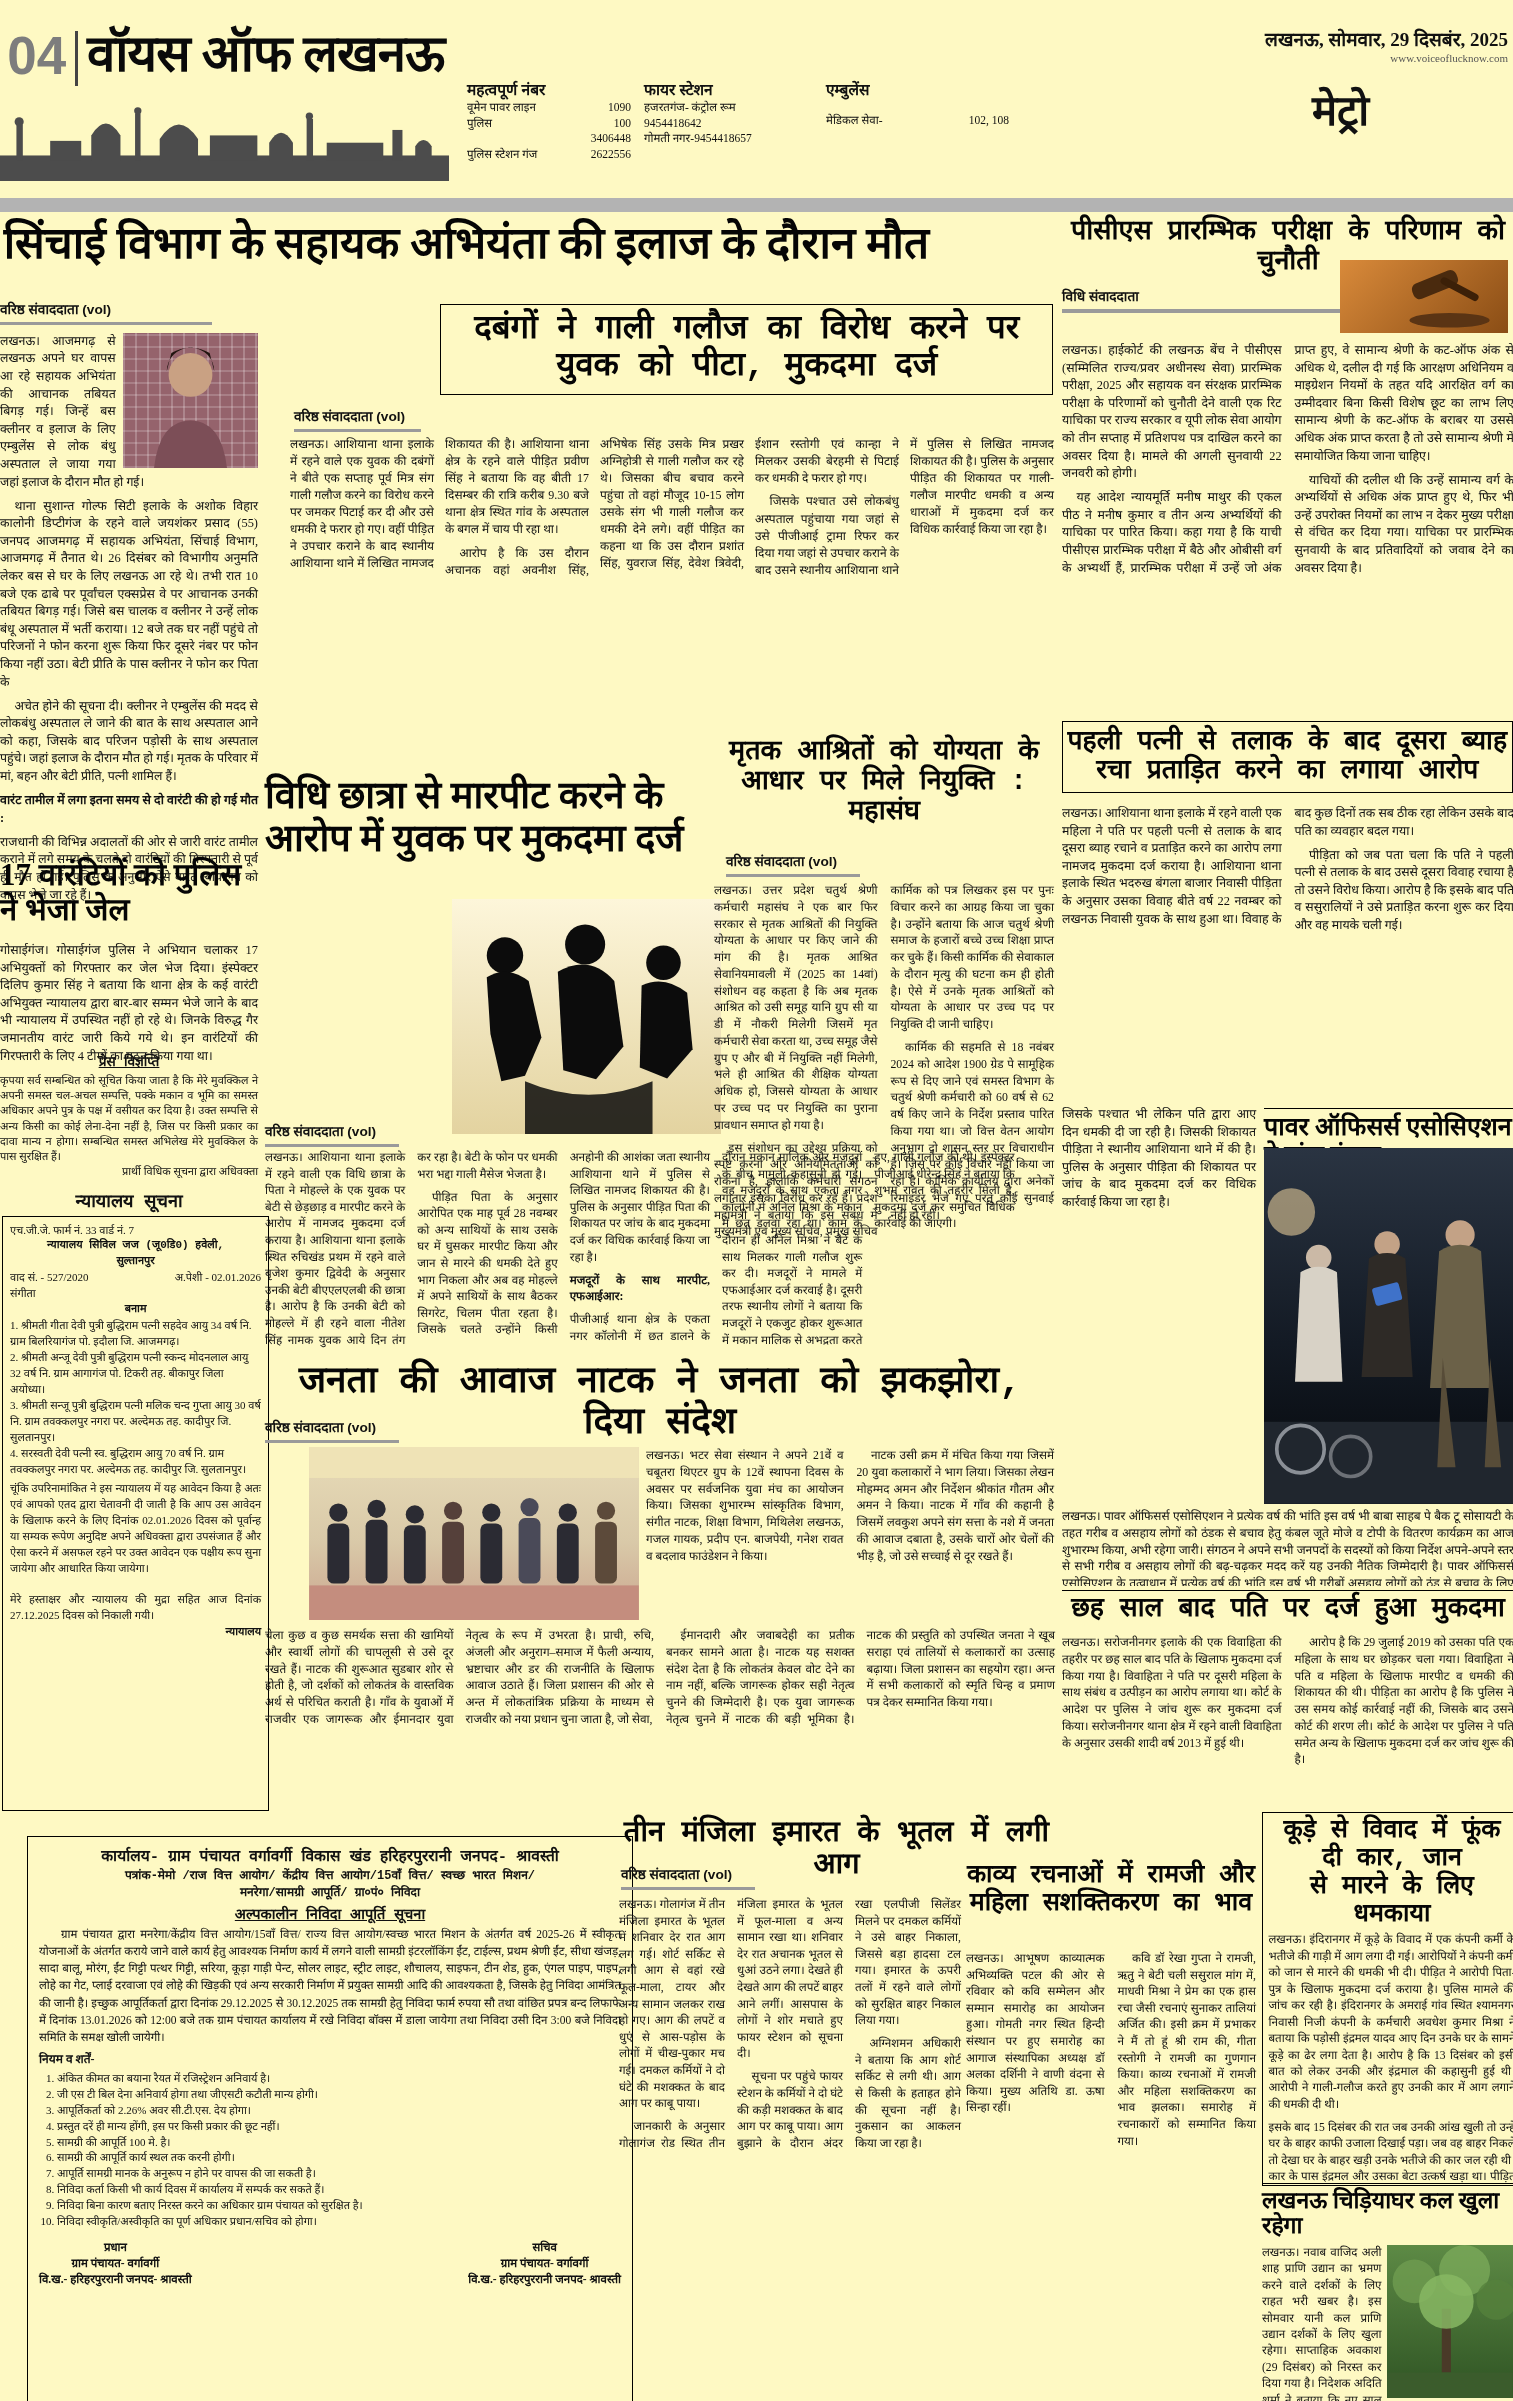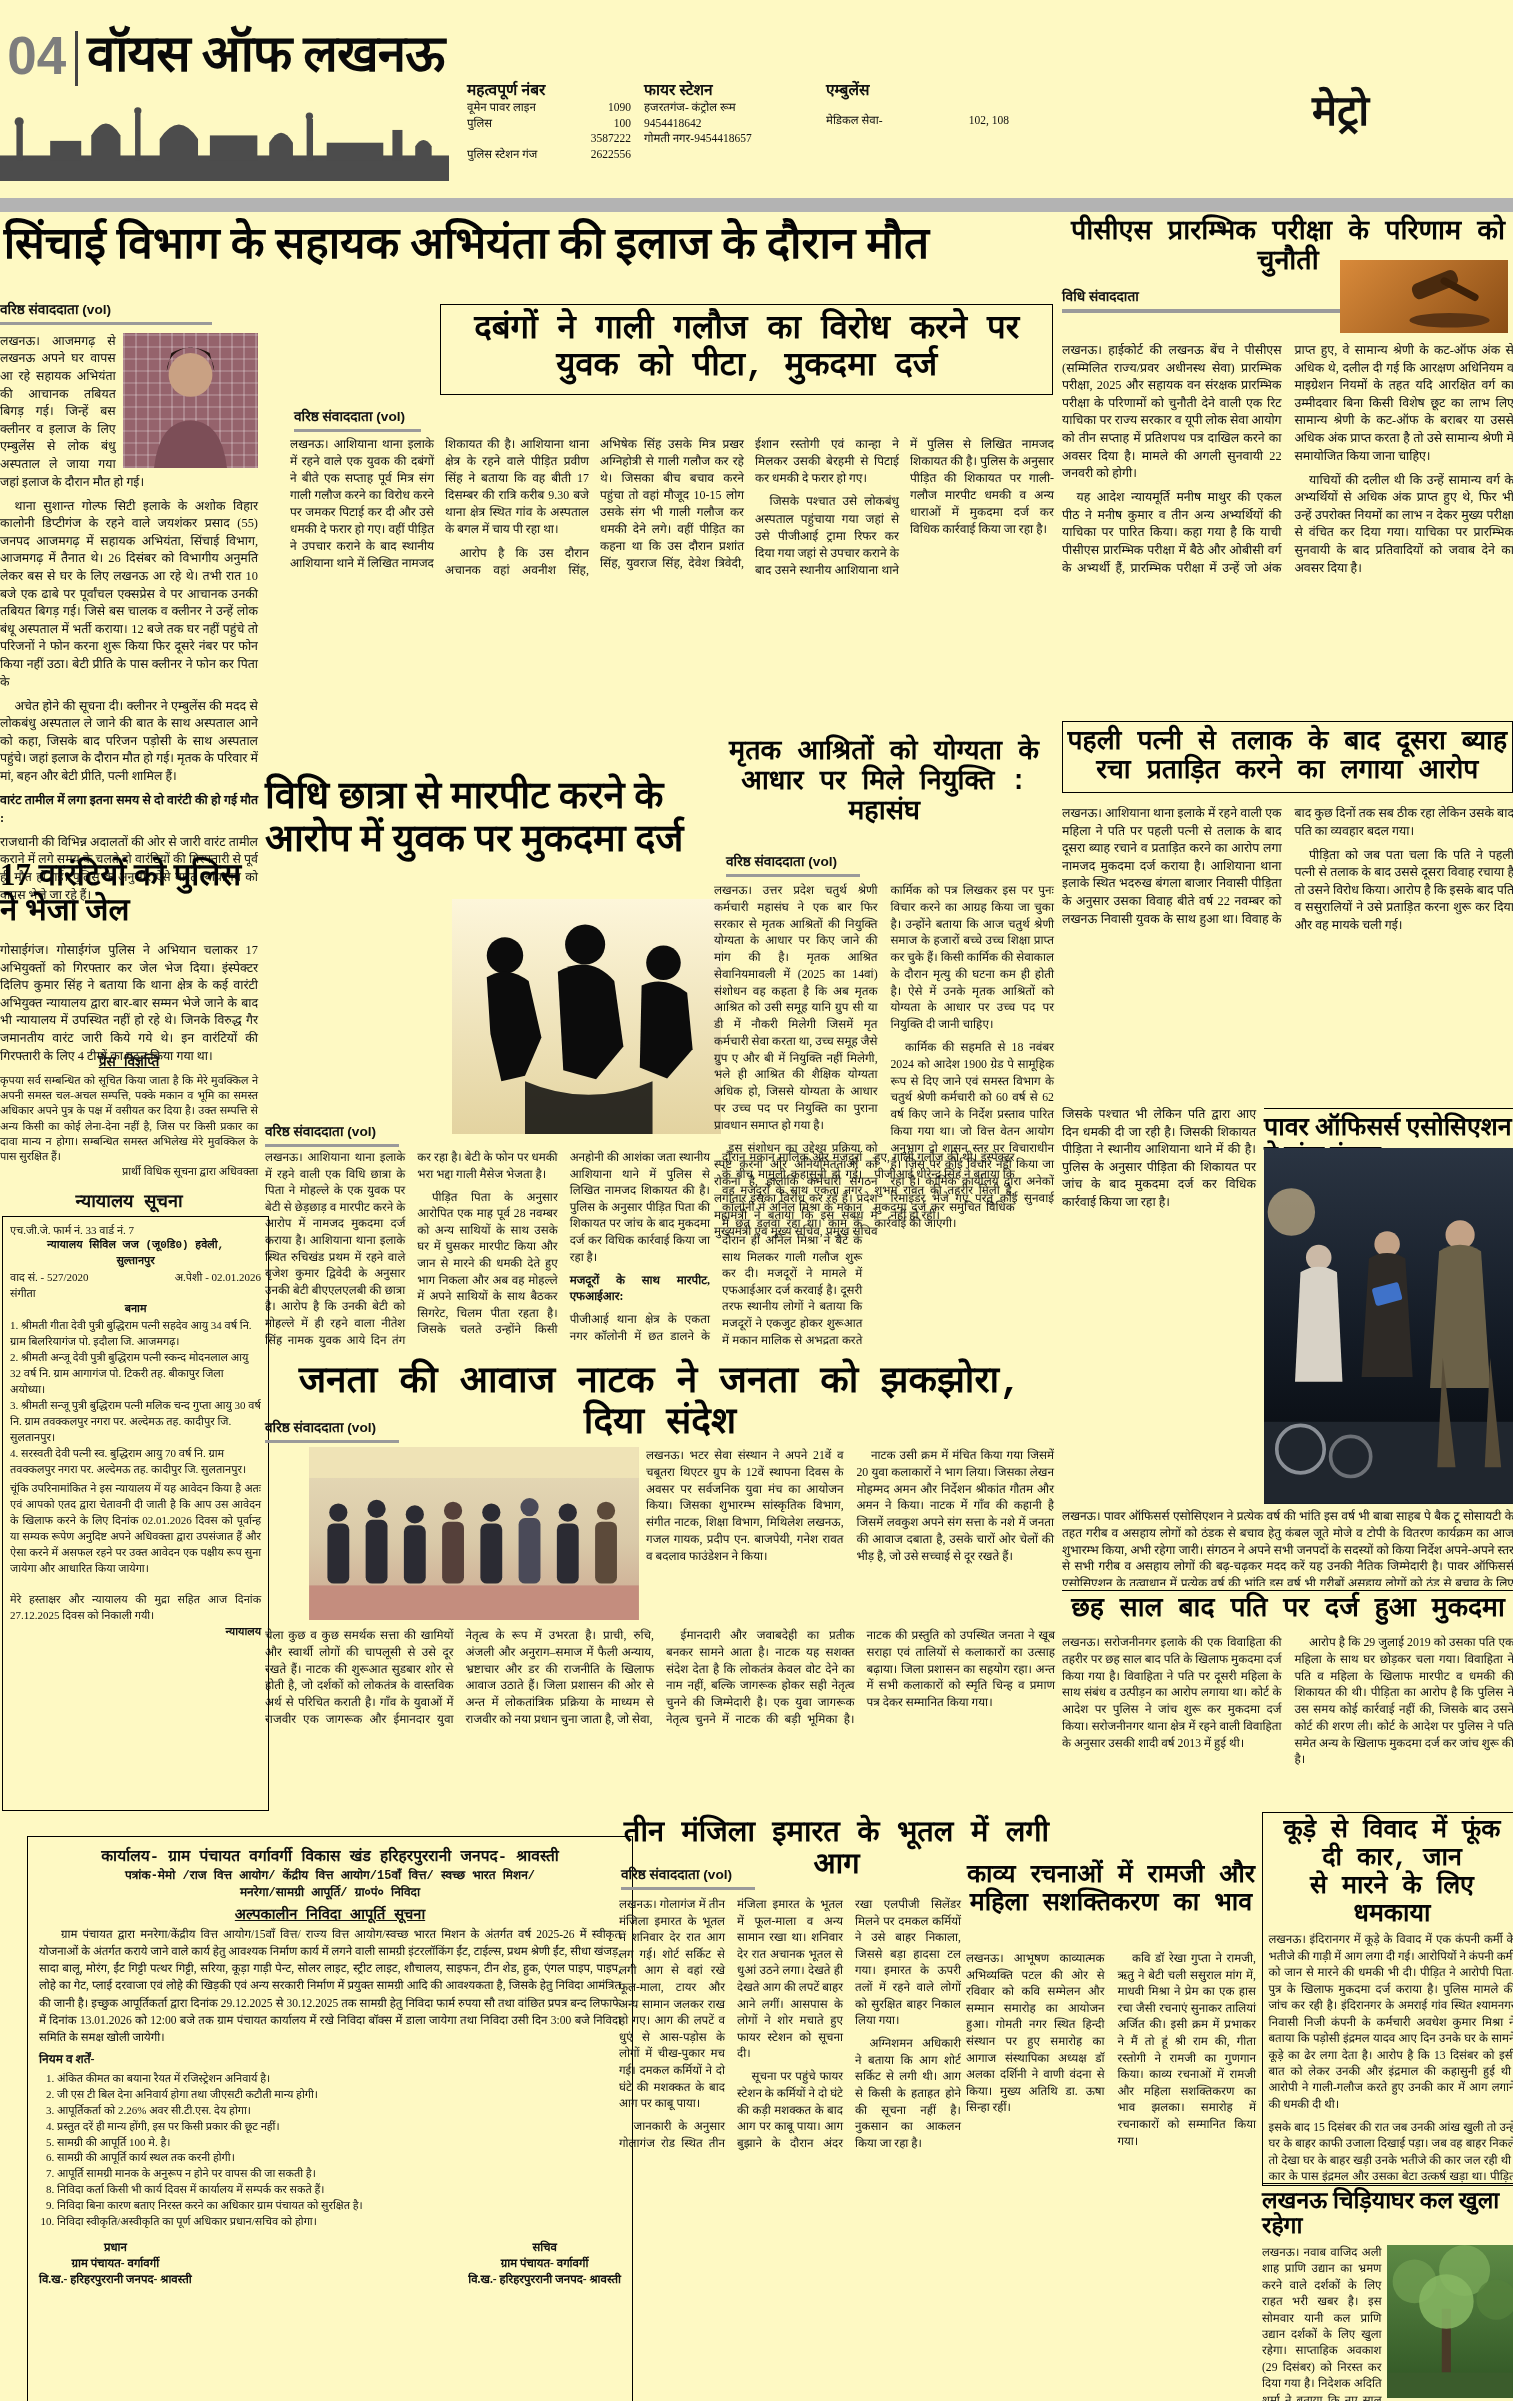--- a/index.html
+++ b/index.html
@@ -69,21 +69,21 @@
     <div class="dir-row">
         <span>वूमेन पावर लाइन</span>
         <span>1090</span>
       </div>
     <div class="dir-row">
         <span>पुलिस</span>
         <span>100</span>
       </div>
     <div class="dir-row">
         <span></span>
-        <span>3587222</span>
+        <span>3406448</span>
       </div>
     <div class="dir-row">
         <span>पुलिस स्टेशन गंज</span>
         <span>2622556</span>
       </div>
   </div>
 
   <div class="abs" style="left:644px;top:78px;width:164px;">
     <div class="dir-title">फायर स्टेशन</div>
     <div class="dir-line">हजरतगंज- कंट्रोल रूम</div>
@@ -94,20 +94,24 @@
   <div class="abs" style="left:826px;top:78px;width:183px;">
     <div class="dir-title">एम्बुलेंस</div>
     <div class="dir-row" style="margin-top:12.8px;">
         <span>मेडिकल सेवा-</span>
         <span>102, 108</span>
       </div>
   </div>
 
   <div class="abs" style="left:1312px;top:80px;font-size:42px;font-weight:900;">मेट्रो</div>
 
+  <div class="abs" style="left:1059px;top:25.6px;width:449px;text-align:right;">
+    <div style="font-size:19px;font-weight:bold;">लखनऊ, सोमवार, 29 दिसबंर, 2025</div>
+    <div style="font-size:11px;color:#555;">www.voiceoflucknow.com</div>
+  </div>
 
   <div class="abs graybar" style="left:0;top:198px;width:1513px;height:13.7px;"></div>
 
   <div class="abs hl" style="left:3.7px;top:219px;width:1050px;font-size:44px;">सिंचाई विभाग के सहायक अभियंता की इलाज के दौरान मौत</div>
 
   <div class="abs" style="left:0;top:299px;width:258px;">
     <div class="byline">वरिष्ठ संवाददाता (vol)</div>
     <div class="bt clearfix" style="margin-top:7.3px;">
       <div class="photo" style="float:right;width:135px;height:135px;margin:0 0 5.5px 7.3px;background:#95636c;background-image:repeating-linear-gradient(90deg,rgba(255,255,255,.22) 0 1.8px,transparent 1.8px 12px),repeating-linear-gradient(0deg,rgba(255,255,255,.18) 0 1.8px,transparent 1.8px 12px);">
         <svg width="135" height="135" viewBox="0 0 148 148">

